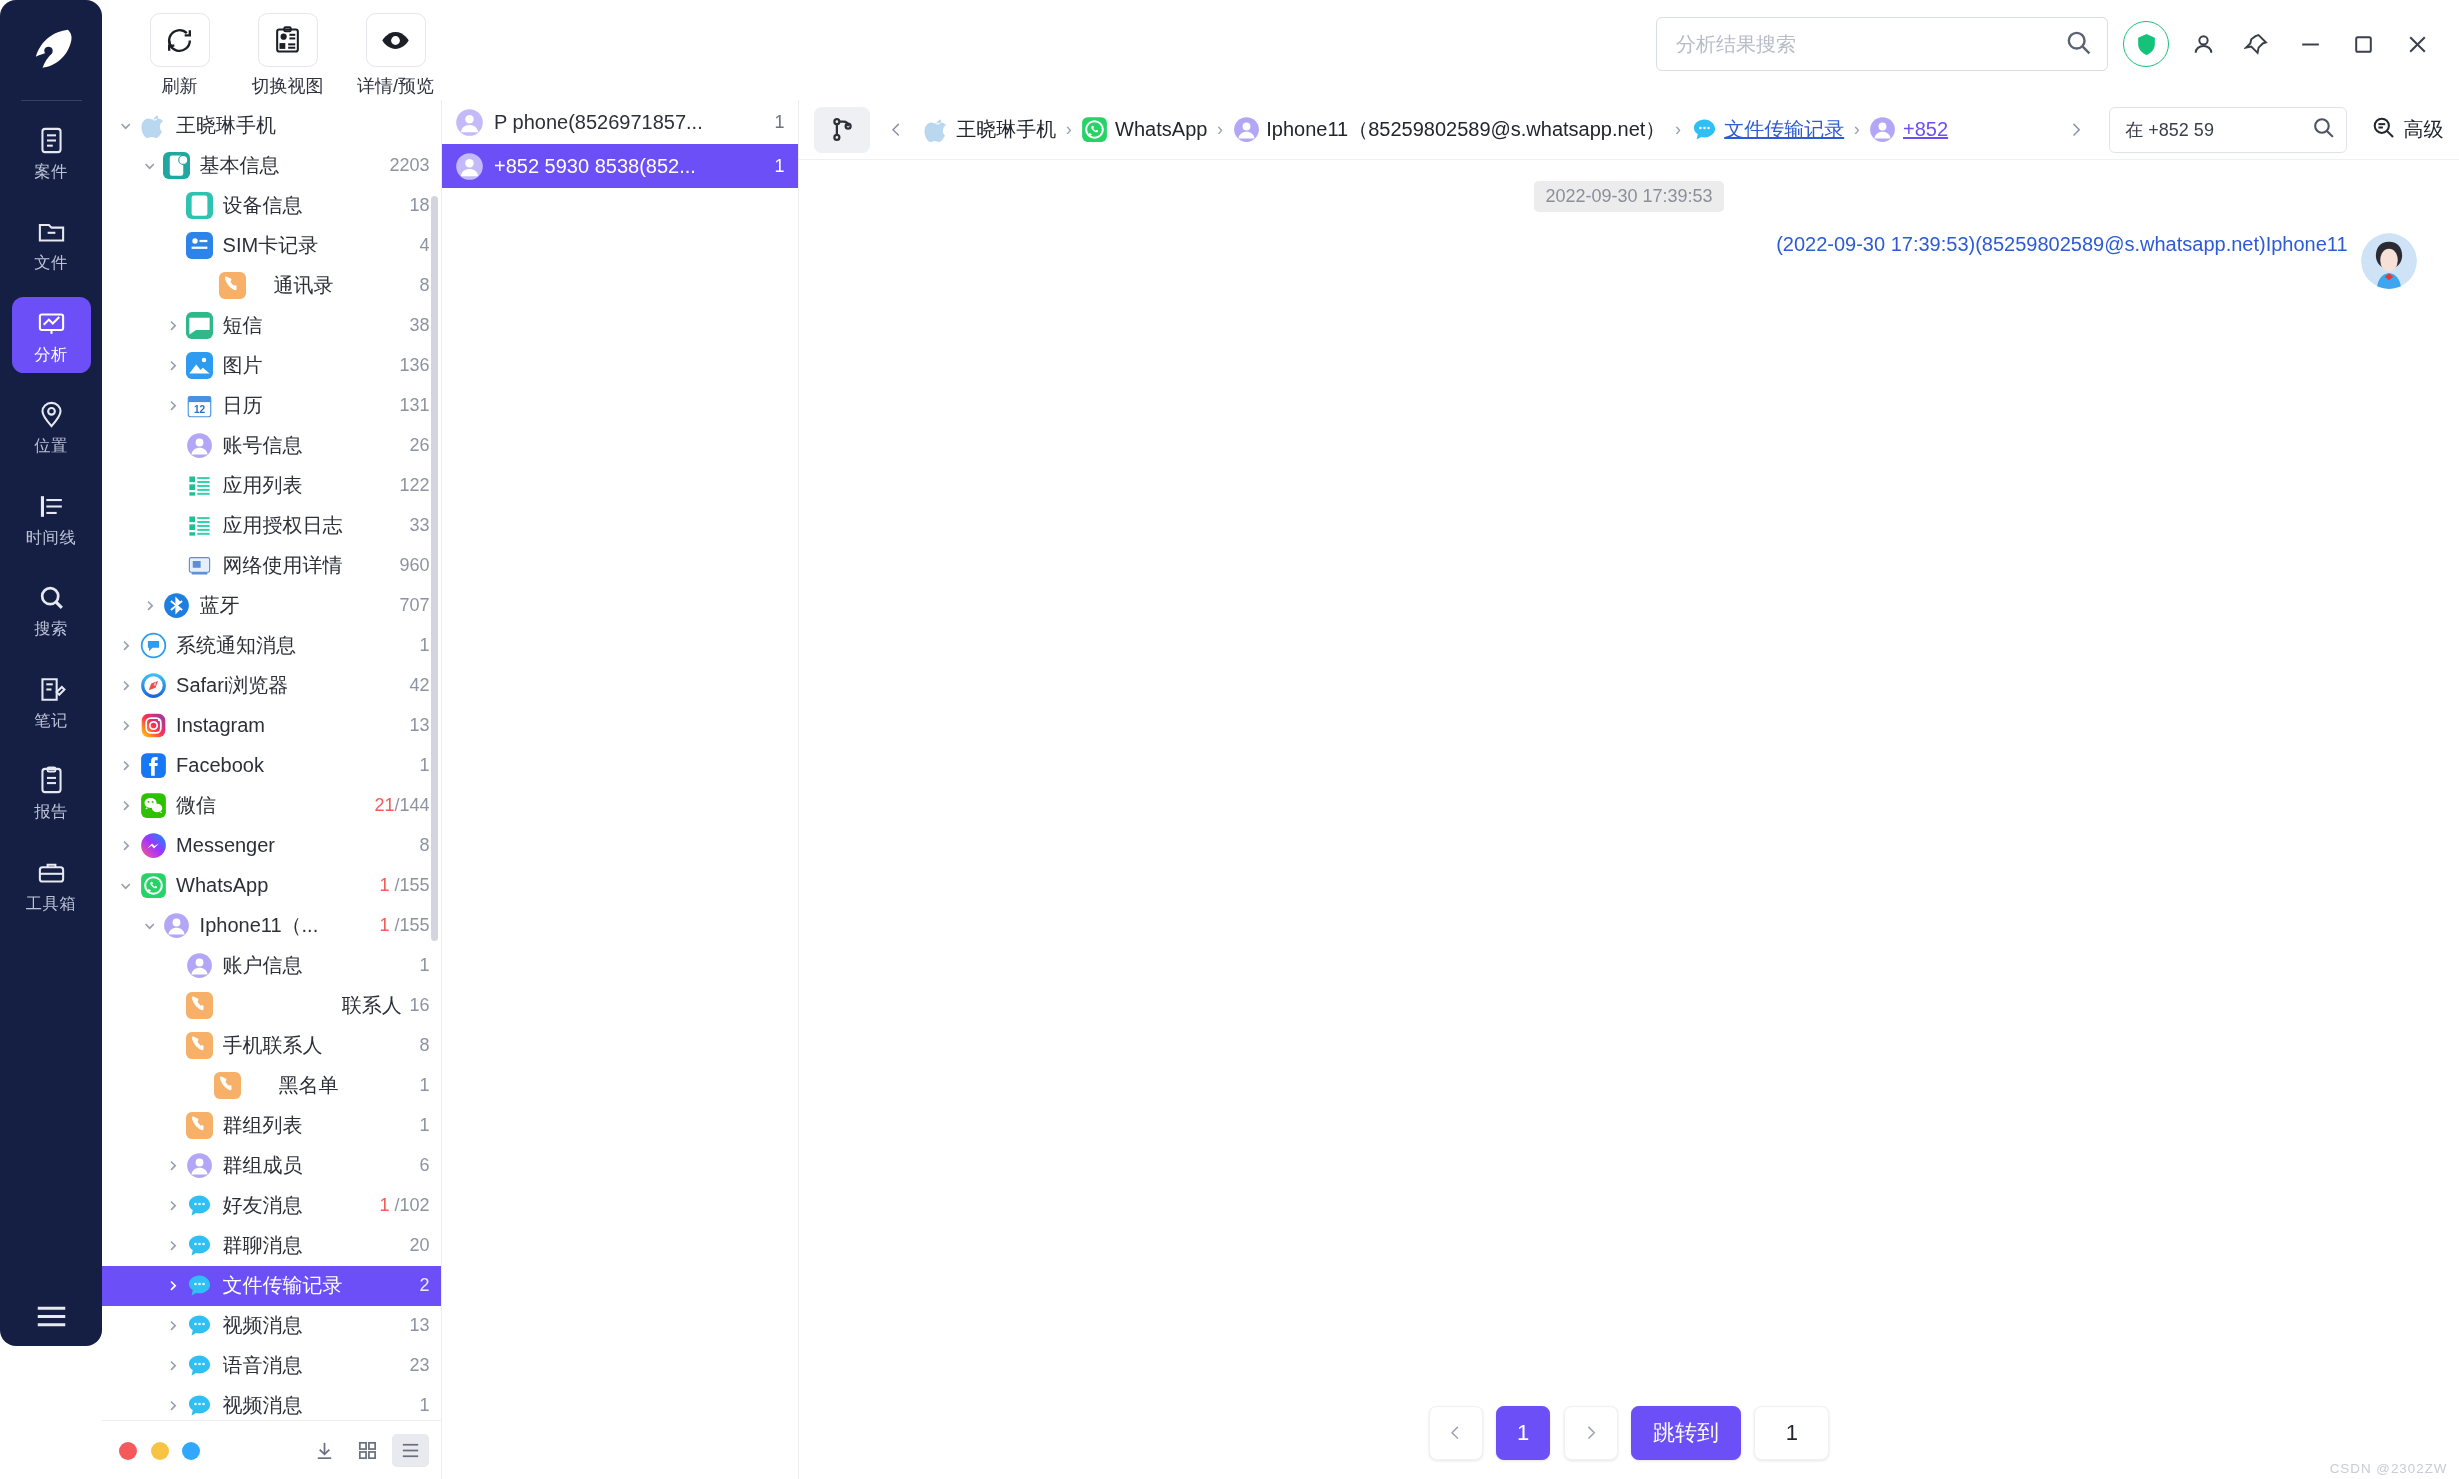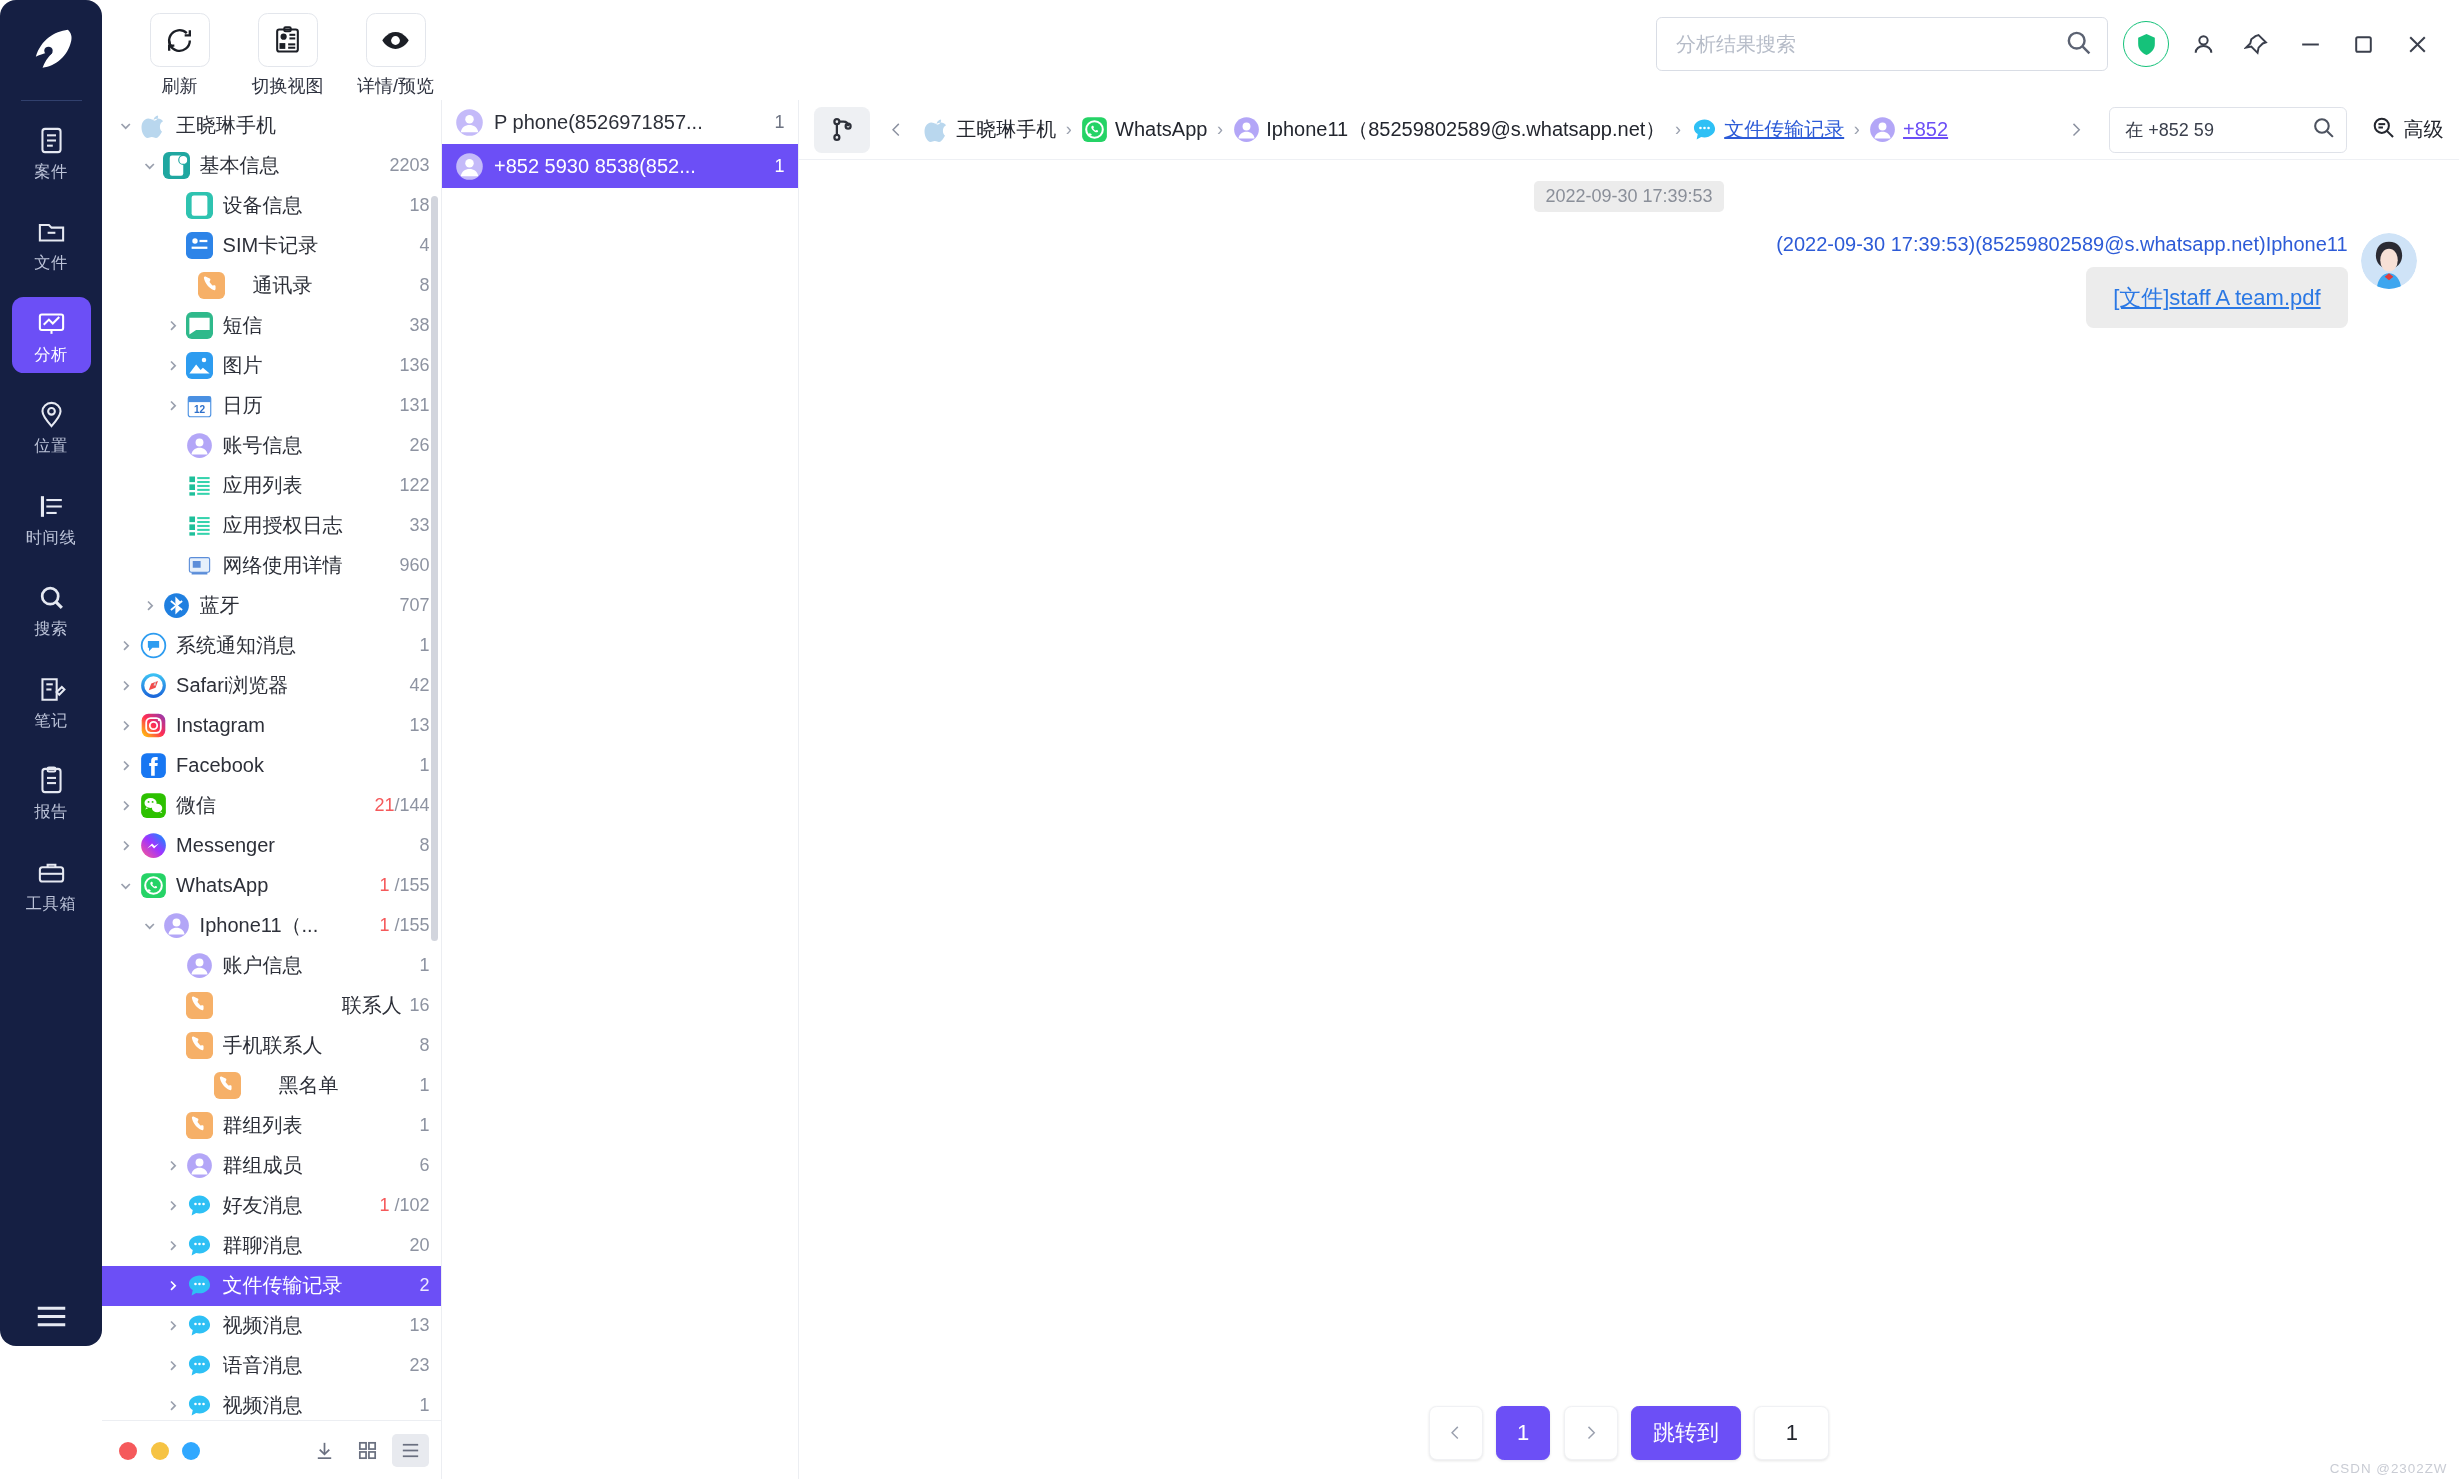--- a/index.html
+++ b/index.html
@@ -459,21 +459,21 @@
                   <svg viewBox="0 0 24 24" width="16.3" height="16.3" fill="#fff">
                     <circle cx="8" cy="8" r="2.4"></circle>
                     <rect x="12" y="7" width="7" height="2"></rect>
                     <rect x="5" y="13" width="14" height="2"></rect>
                   </svg>
                 </div>
               </span>
               <span class="tlab">SIM卡记录</span>
               <span class="tcnt">4</span>
             </div>
-            <div class="trow" style="padding-left: 52px; gap: 18px;">
+            <div class="trow" style="padding-left: 73px; gap: 18px;">
               <span class="caret"></span>
               <span class="nico">
                 <div class="sq" style="background:#f6b068">
                   <svg viewBox="0 0 24 24" width="16.3" height="16.3" fill="#fff">
                     <path d="M6.6 4c-.9 0-1.6.6-1.3 1.5.8 4.2 4.4 8.8 8.6 10.6 1 .4 1.7-.2 1.7-1.2v-2c0-.7-.5-1.2-1.2-1.1l-1.6.2-2.6-3.2.7-1.4c.3-.6.1-1.3-.5-1.6z"></path>
                   </svg>
                 </div>
               </span>
               <span class="tlab">通讯录</span>
               <span class="tcnt">8</span>
@@ -1080,23 +1080,20 @@
           </div>
         </div>
 
         <div class="chatarea">
           <div class="chatinner">
             <div class="daystamp">2022-09-30 17:39:53</div>
 
             <div class="msgrow">
               <div class="msgcol">
                 <div class="msgmeta">(2022-09-30 17:39:53)(85259802589@s.whatsapp.net)Iphone11</div>
-                <div class="bubble">
-                  <a href="#"><span>[文件]</span><span>staff A team.pdf</span></a>
-                </div>
               </div>
               <div class="avatar">
                 <svg viewBox="0 0 64 64">
                   <circle cx="32" cy="32" r="32" fill="#cfe3f7"></circle>
                   <path d="M32 10c-10 0-15 7-15 16 0 8 6 15 15 15s15-7 15-15c0-9-5-16-15-16z" fill="#2b2b33"></path>
                   <ellipse cx="32" cy="31" rx="10" ry="13" fill="#f7e0d6"></ellipse>
                   <path d="M18 64c1-12 7-18 14-18s13 6 14 18z" fill="#3ea6ef"></path>
                   <path d="M32 46l-5 4 5 4 5-4z" fill="#e03b3b"></path>
                 </svg>
               </div>

